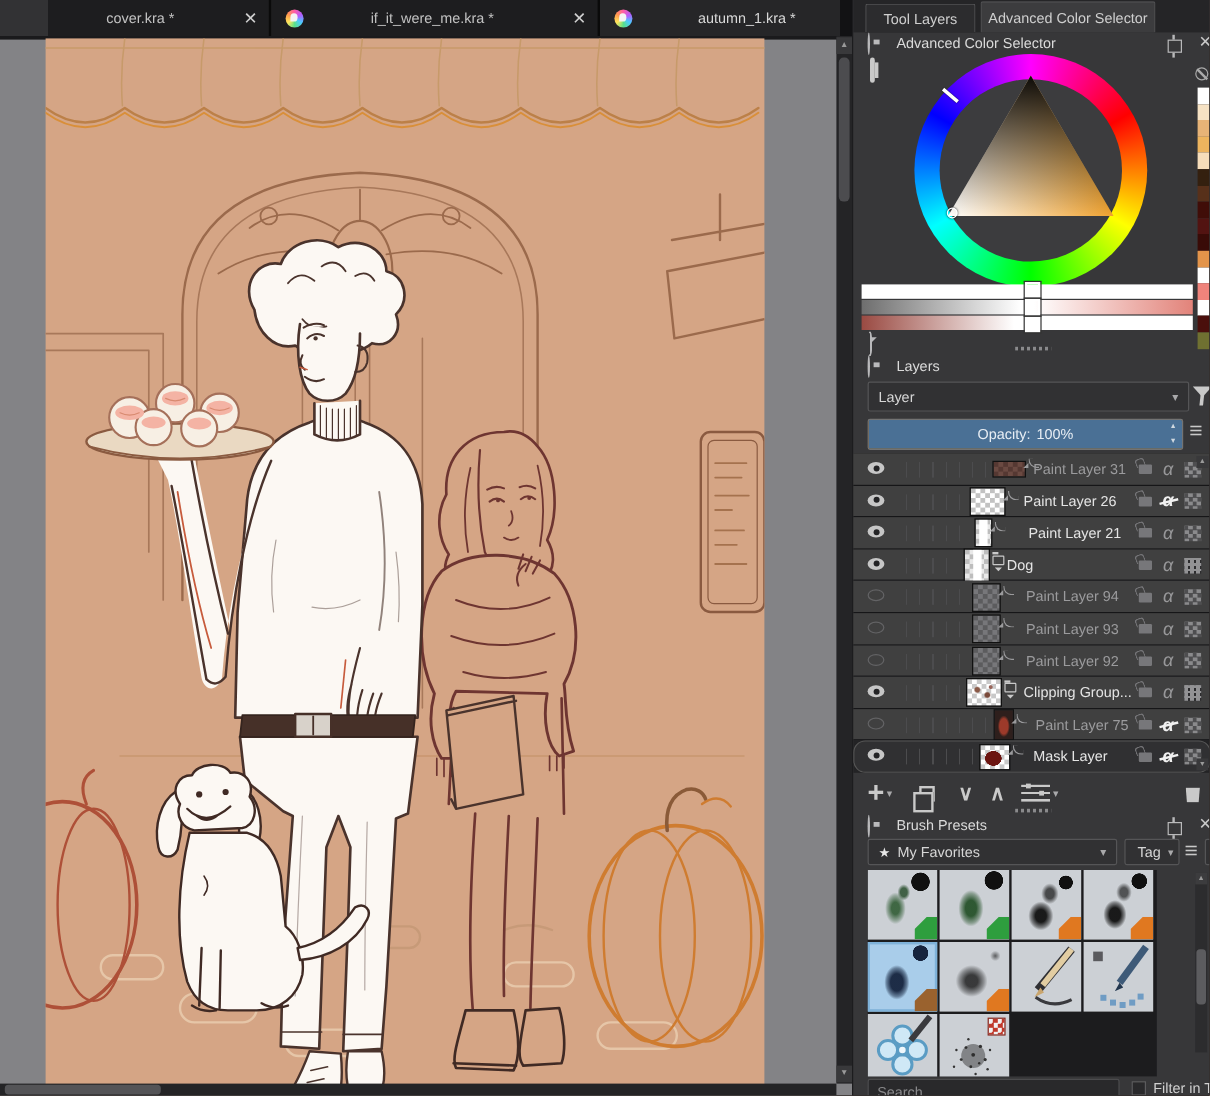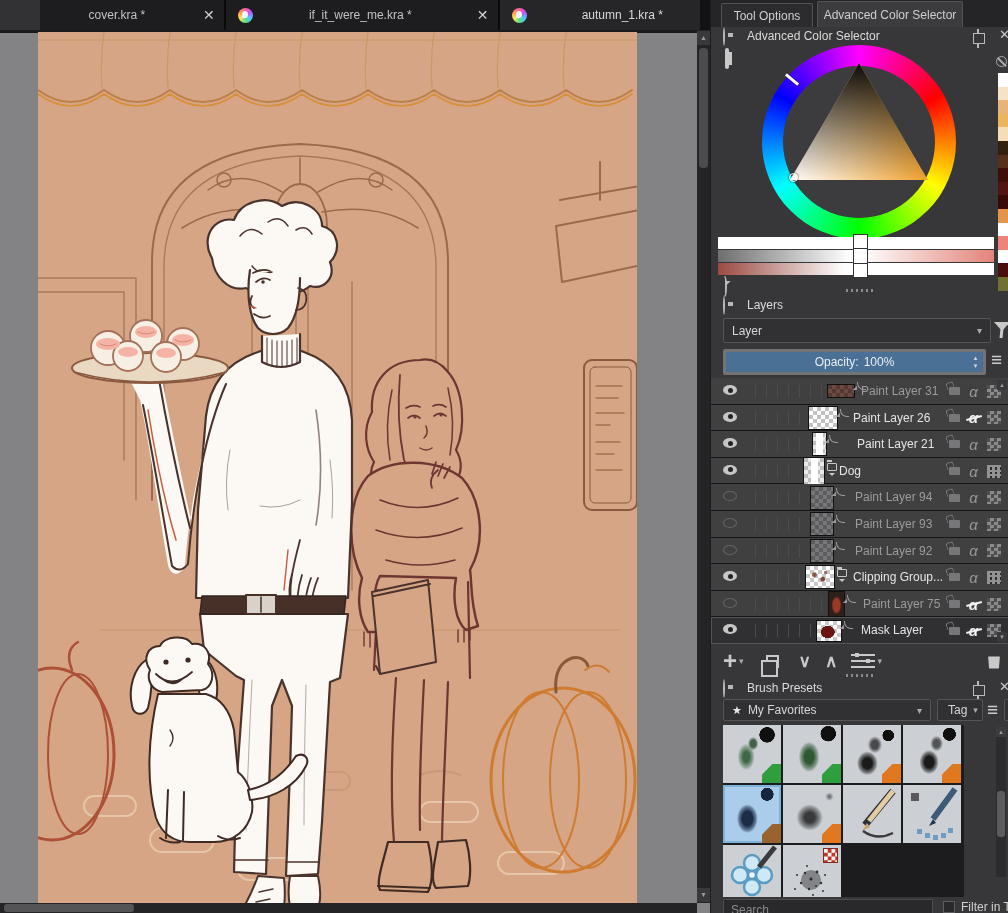--- a/index.html
+++ b/index.html
@@ -67,29 +67,29 @@
   .nocolor-ico{position:absolute;right:1px;top:56px;width:11px;height:11px;border:1.5px solid #aaa;border-radius:50%;}
   .nocolor-ico::after{content:"";position:absolute;left:-1px;top:4px;width:12px;height:1.5px;background:#aaa;transform:rotate(45deg);}
   .dots{height:3px;background:repeating-linear-gradient(90deg,#8a8a8c 0 2px,transparent 2px 5px);}
 
   
   .dropdown{position:absolute;height:25px;background:#313133;border:1px solid #555557;border-radius:2px;color:#d6d6d6;font-size:12px;display:flex;align-items:center;padding:0 8px;}
   .dropdown .caret{margin-left:auto;color:#a9a9ab;font-size:10px;}
   .funnel{width:17px;height:18px;position:relative;}
   .funnel::before{content:"";position:absolute;left:0;top:1px;border-left:8px solid transparent;border-right:8px solid transparent;border-top:9px solid #c9c9c9;}
   .funnel::after{content:"";position:absolute;left:6px;top:8px;width:3px;height:9px;background:#c9c9c9;transform:skewX(-6deg);}
-  .opacity-slider{position:absolute;background:#a16207;border:3px solid #737373;border-radius:2px;overflow:hidden;}
+  .opacity-slider{position:absolute;background:#a16207;border:1px solid #737373;border-radius:2px;overflow:hidden;}
   .opacity-fill{position:absolute;inset:0;background:#4a7095;}
   .opacity-text{position:absolute;inset:0;display:flex;align-items:center;justify-content:center;gap:5px;color:#e8eef4;font-size:12px;}
   .spin{position:absolute;right:2px;top:2px;bottom:2px;width:11px;display:flex;flex-direction:column;justify-content:space-between;color:#cfd8e0;font-size:7px;line-height:8px;text-align:center;}
   .menu-ico{color:#c9c9c9;font-size:19px;line-height:19px;font-weight:bold;}
 
   .layerlist{position:absolute;left:0;top:378px;width:298px;height:266px;background:#232325;}
   .lrow{position:relative;height:26.6px;border-bottom:1px solid #161618;background:#404040;}
-  .lrow.sel{background:#303032;outline:1px solid #555;outline-offset:-1px;}
+  .lrow.sel{background:#303032;outline:1px solid #555;outline-offset:-1px;border-radius:10px;}
   .lrow .eye{position:absolute;left:12px;top:7px;width:18px;height:13px;}
   .lrow .eye i{display:block;width:14px;height:10px;border-radius:50%;background:#c6c6c6;position:relative;}
   .lrow .eye i::after{content:"";position:absolute;left:4.5px;top:2.5px;width:5px;height:5px;border-radius:50%;background:#232325;}
   .lrow.hid .eye i{background:transparent;border:1.5px solid #636365;}
   .lrow.hid .eye i::after{display:none;}
   .lrow::before{content:"";position:absolute;left:44px;top:7px;height:13px;width:calc(var(--tl) - 50px);
      background:repeating-linear-gradient(90deg,#4c4c4e 0 1px,transparent 1px 11px);}
   .lthumb{position:absolute;left:var(--tl);top:calc((26.6px - var(--th))/2);width:var(--tw);height:var(--th);
      background:repeating-conic-gradient(#ffffff 0 25%,#c2c2c2 0 50%) 0 0/8px 8px;outline:1px solid #111;}
   .lrow .badge{position:absolute;left:calc(var(--tl) + var(--tw) + 3px);top:4px;width:9px;height:8px;border-left:1.5px solid #9a9a9c;border-bottom:1.5px solid #9a9a9c;border-radius:0 0 0 7px;}
@@ -348,21 +348,21 @@
       <div class="arr dn">▼</div>
     </div>
     <div class="hscroll">
       <div class="handle"></div>
     </div>
   </div>
 
   <div class="right">
 
     <div class="dtabs">
-      <div class="docker-tab off">Tool Options</div>
+      <div class="docker-tab off">Tool Layers</div>
       <div class="docker-tab on">Advanced Color Selector</div>
     </div>
 
     <div class="abs" style="left:12px;top:28px;"><span class="phead-lock"></span></div>
     <div class="abs ptitle" style="left:36px;top:29px;">Advanced Color Selector</div>
     <div class="abs" style="left:266px;top:30px;"><span class="float-ico"></span></div>
     <div class="abs x-ico" style="left:288px;top:28px;">✕</div>
 
     <div class="abs" style="left:14px;top:50px;"><span class="acs-settings"></span></div>
 

